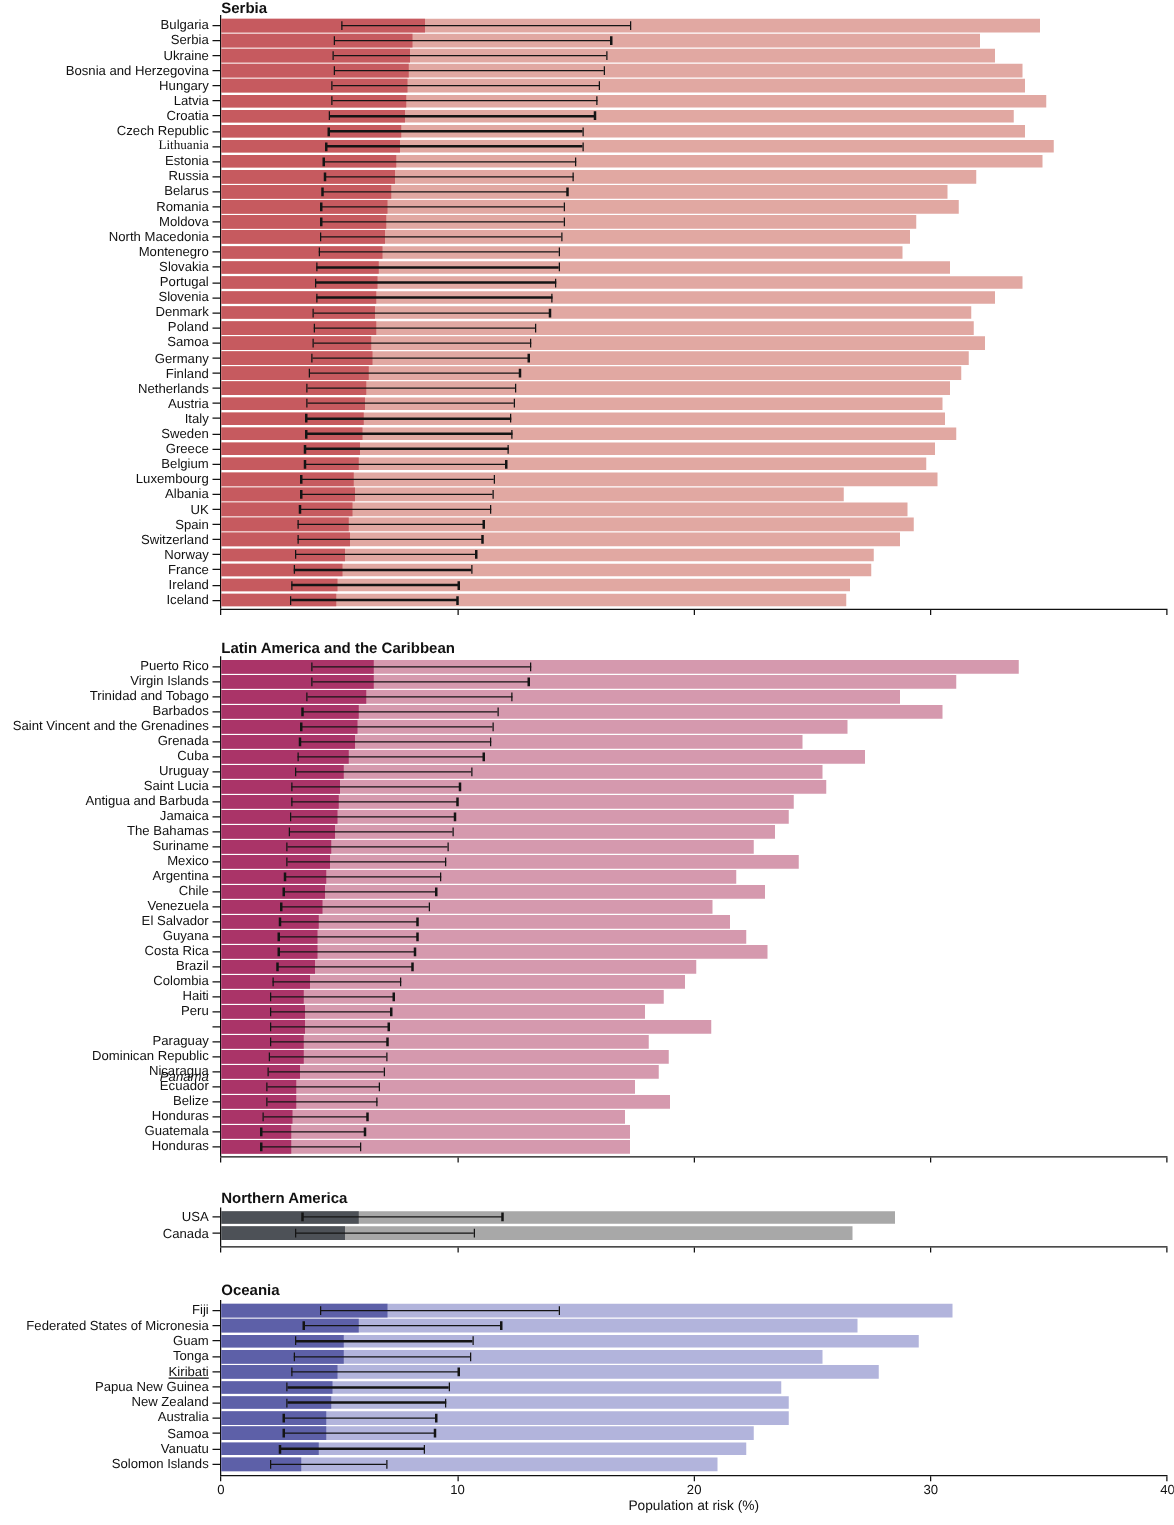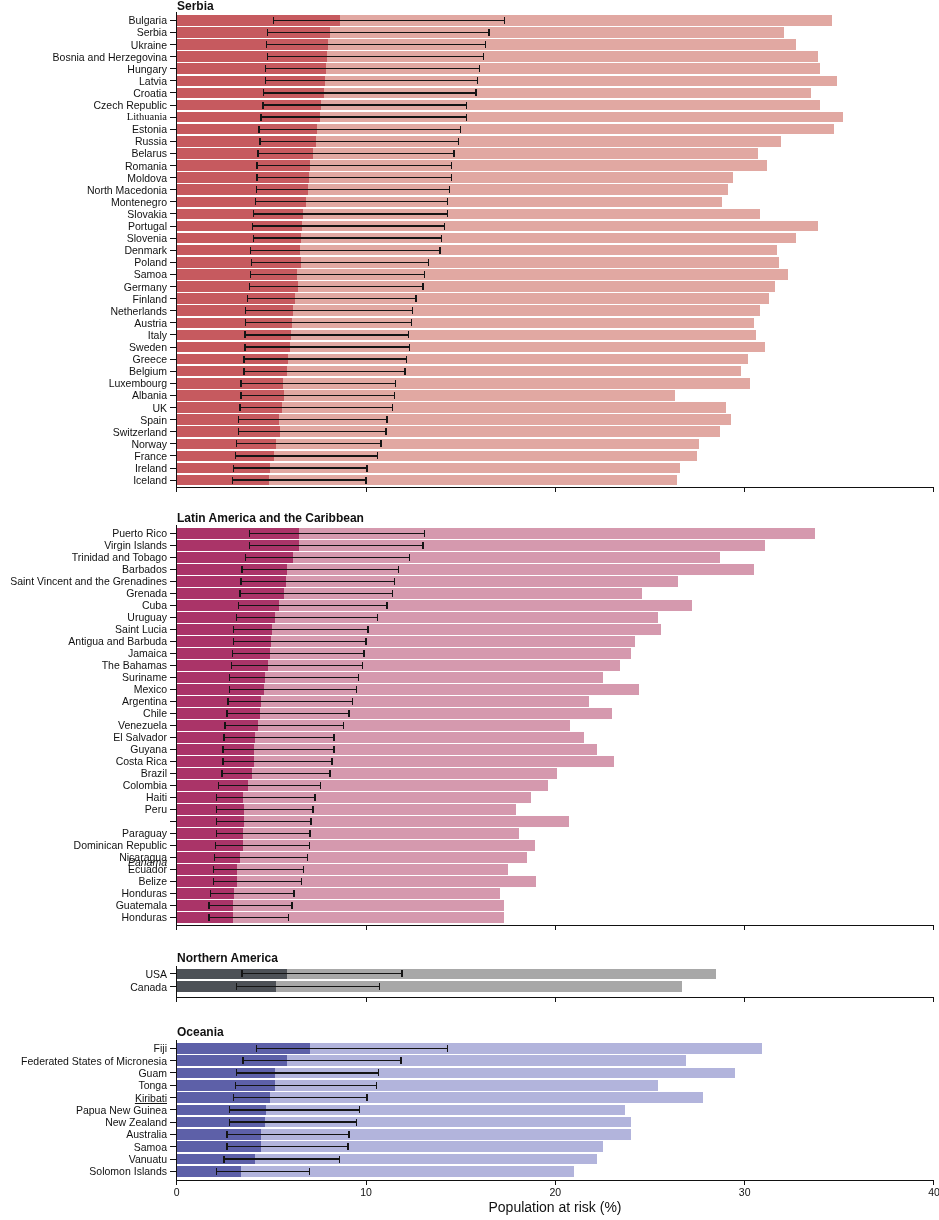--- a/index.html
+++ b/index.html
@@ -1,20 +1,20 @@
 <!DOCTYPE html>
 <html><head>
 <meta charset="utf-8">
 <style>
   html,body{margin:0;padding:0;background:#ffffff;}
   body{width:939px;height:1220px;position:relative;font-family:"Liberation Sans",sans-serif;color:#111;overflow:hidden;}
   .figure{position:absolute;inset:0;}
   .panel-title{position:absolute;left:177px;font-size:12px;font-weight:bold;color:#111;white-space:nowrap;}
   .t0{top:-1px;} .t1{top:511px;} .t2{top:951px;} .t3{top:1025px;}
-  .xlabel{position:absolute;left:176px;width:758px;top:1199px;text-align:center;font-size:14px;color:#111;}
+  .xlabel{position:absolute;left:176px;width:758px;top:1199px;text-align:center;font-size:11px;color:#111;}
   .country-label{position:absolute;left:0;width:167px;text-align:right;font-size:10.5px;line-height:12px;color:#111;white-space:nowrap;}
   .ytick{position:absolute;width:6px;height:1px;background:#111;}
   .spine{position:absolute;width:1px;background:#111;}
   .axisline{position:absolute;height:1px;background:#111;}
   .xtick{position:absolute;width:1px;height:4px;background:#111;}
   .xticklab{position:absolute;width:24px;text-align:center;font-size:10.5px;color:#111;}
   .bar{position:absolute;}
   .err{position:absolute;background:#141414;}
 </style>
 </head>

